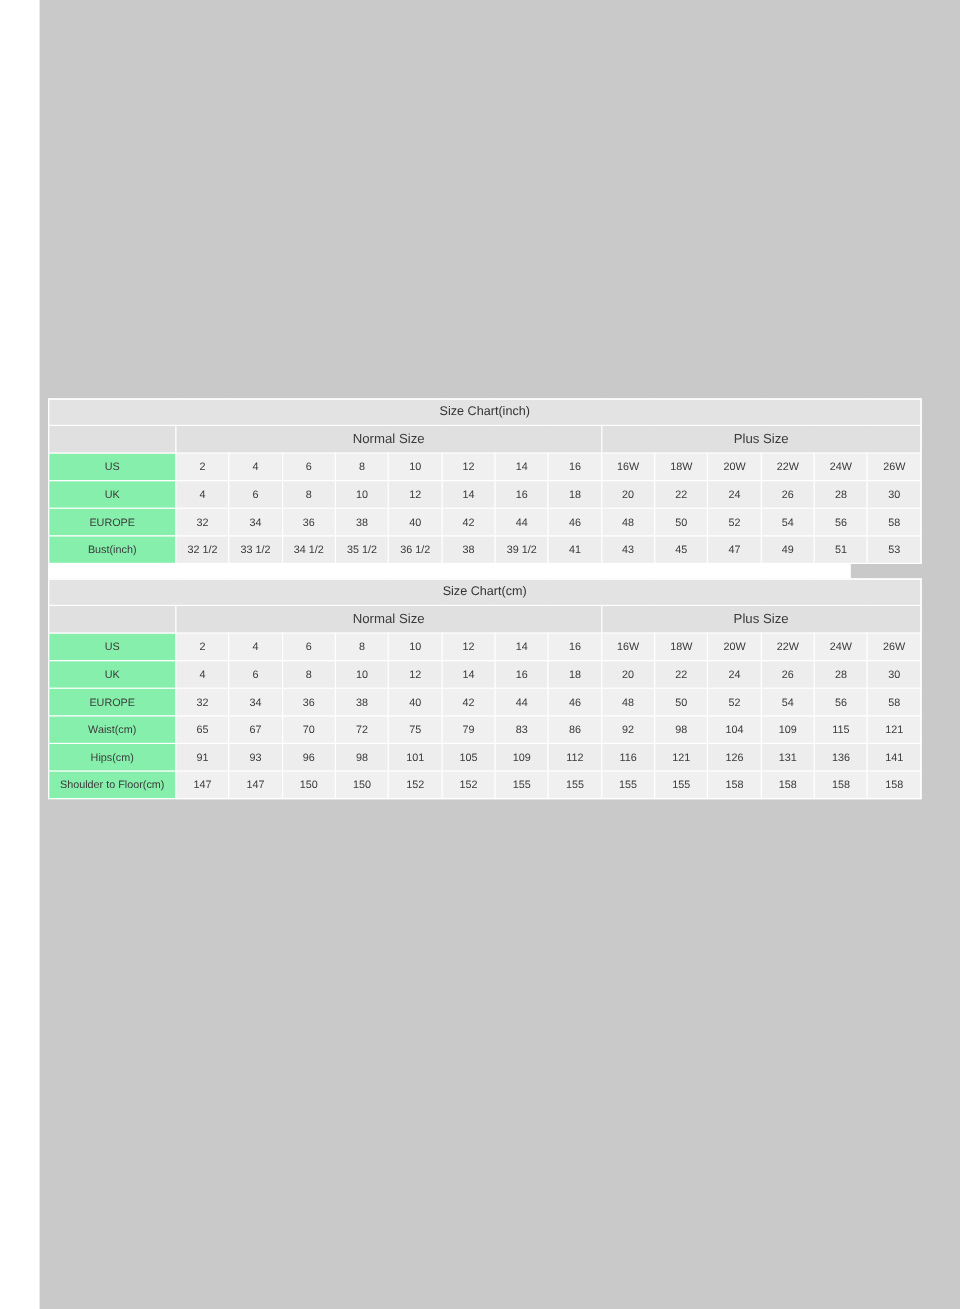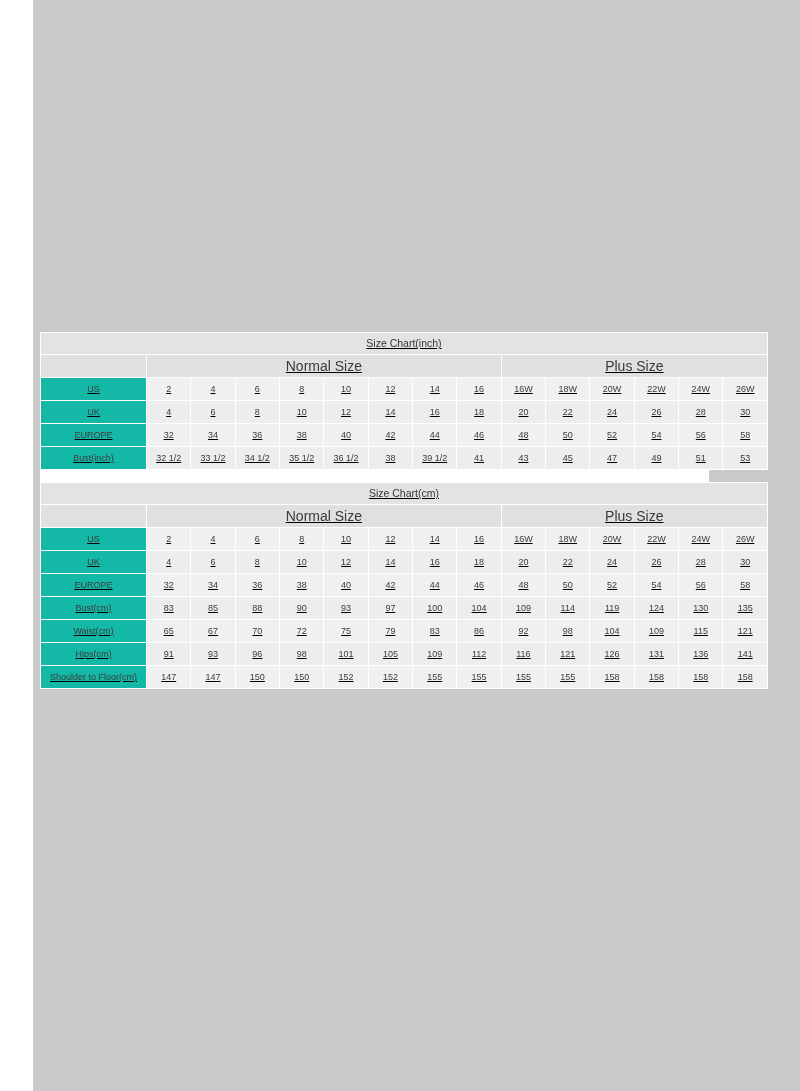--- a/index.html
+++ b/index.html
@@ -26,21 +26,20 @@
     top: 0px;
     width: 767px;
     height: 1091px;
     background: #c9c9c9;
   }
   .tables-wrap {
     position: absolute;
     left: 40px;
     top: 332px;
     width: 669px;
-    text-decoration: underline;
   }
   table.size-chart {
     border-collapse: collapse;
     table-layout: fixed;
     width: 727px;
     background: #ffffff;
     font-size: 9.5px;
     color: #3a3a3a;
   }
   table.size-chart td,
@@ -56,27 +55,27 @@
   }
   table.size-chart .title-row td {
     background: #e3e3e3;
     height: 21px;
     font-size: 10.5px;
     color: #333;
   }
   table.size-chart .group-row td {
     background: #e0e0e0;
     height: 22px;
-    font-size: 14px;
+    font-size: 11px;
   }
   table.size-chart .group-row td.blank {
     background: #e0e0e0;
   }
   table.size-chart td.rowhead {
-    background: #14b8a6;
+    background: #86efac;
     font-size: 9px;
     color: #3b3b3b;
     width: 106px;
     margin-left: 12px;
   }
   table.size-chart td.cell {
     background: #f0f0f0;
     font-size: 9px;
   }
   table.size-chart tr.alt td.cell {
@@ -265,37 +264,20 @@
             <td class="cell">42</td>
             <td class="cell">44</td>
             <td class="cell">46</td>
             <td class="cell">48</td>
             <td class="cell">50</td>
             <td class="cell">52</td>
             <td class="cell">54</td>
             <td class="cell">56</td>
             <td class="cell">58</td>
           </tr>
-          <tr class="alt">
-            <td class="rowhead">Bust(cm)</td>
-            <td class="cell">83</td>
-            <td class="cell">85</td>
-            <td class="cell">88</td>
-            <td class="cell">90</td>
-            <td class="cell">93</td>
-            <td class="cell">97</td>
-            <td class="cell">100</td>
-            <td class="cell">104</td>
-            <td class="cell">109</td>
-            <td class="cell">114</td>
-            <td class="cell">119</td>
-            <td class="cell">124</td>
-            <td class="cell">130</td>
-            <td class="cell">135</td>
-          </tr>
           <tr>
             <td class="rowhead">Waist(cm)</td>
             <td class="cell">65</td>
             <td class="cell">67</td>
             <td class="cell">70</td>
             <td class="cell">72</td>
             <td class="cell">75</td>
             <td class="cell">79</td>
             <td class="cell">83</td>
             <td class="cell">86</td>

